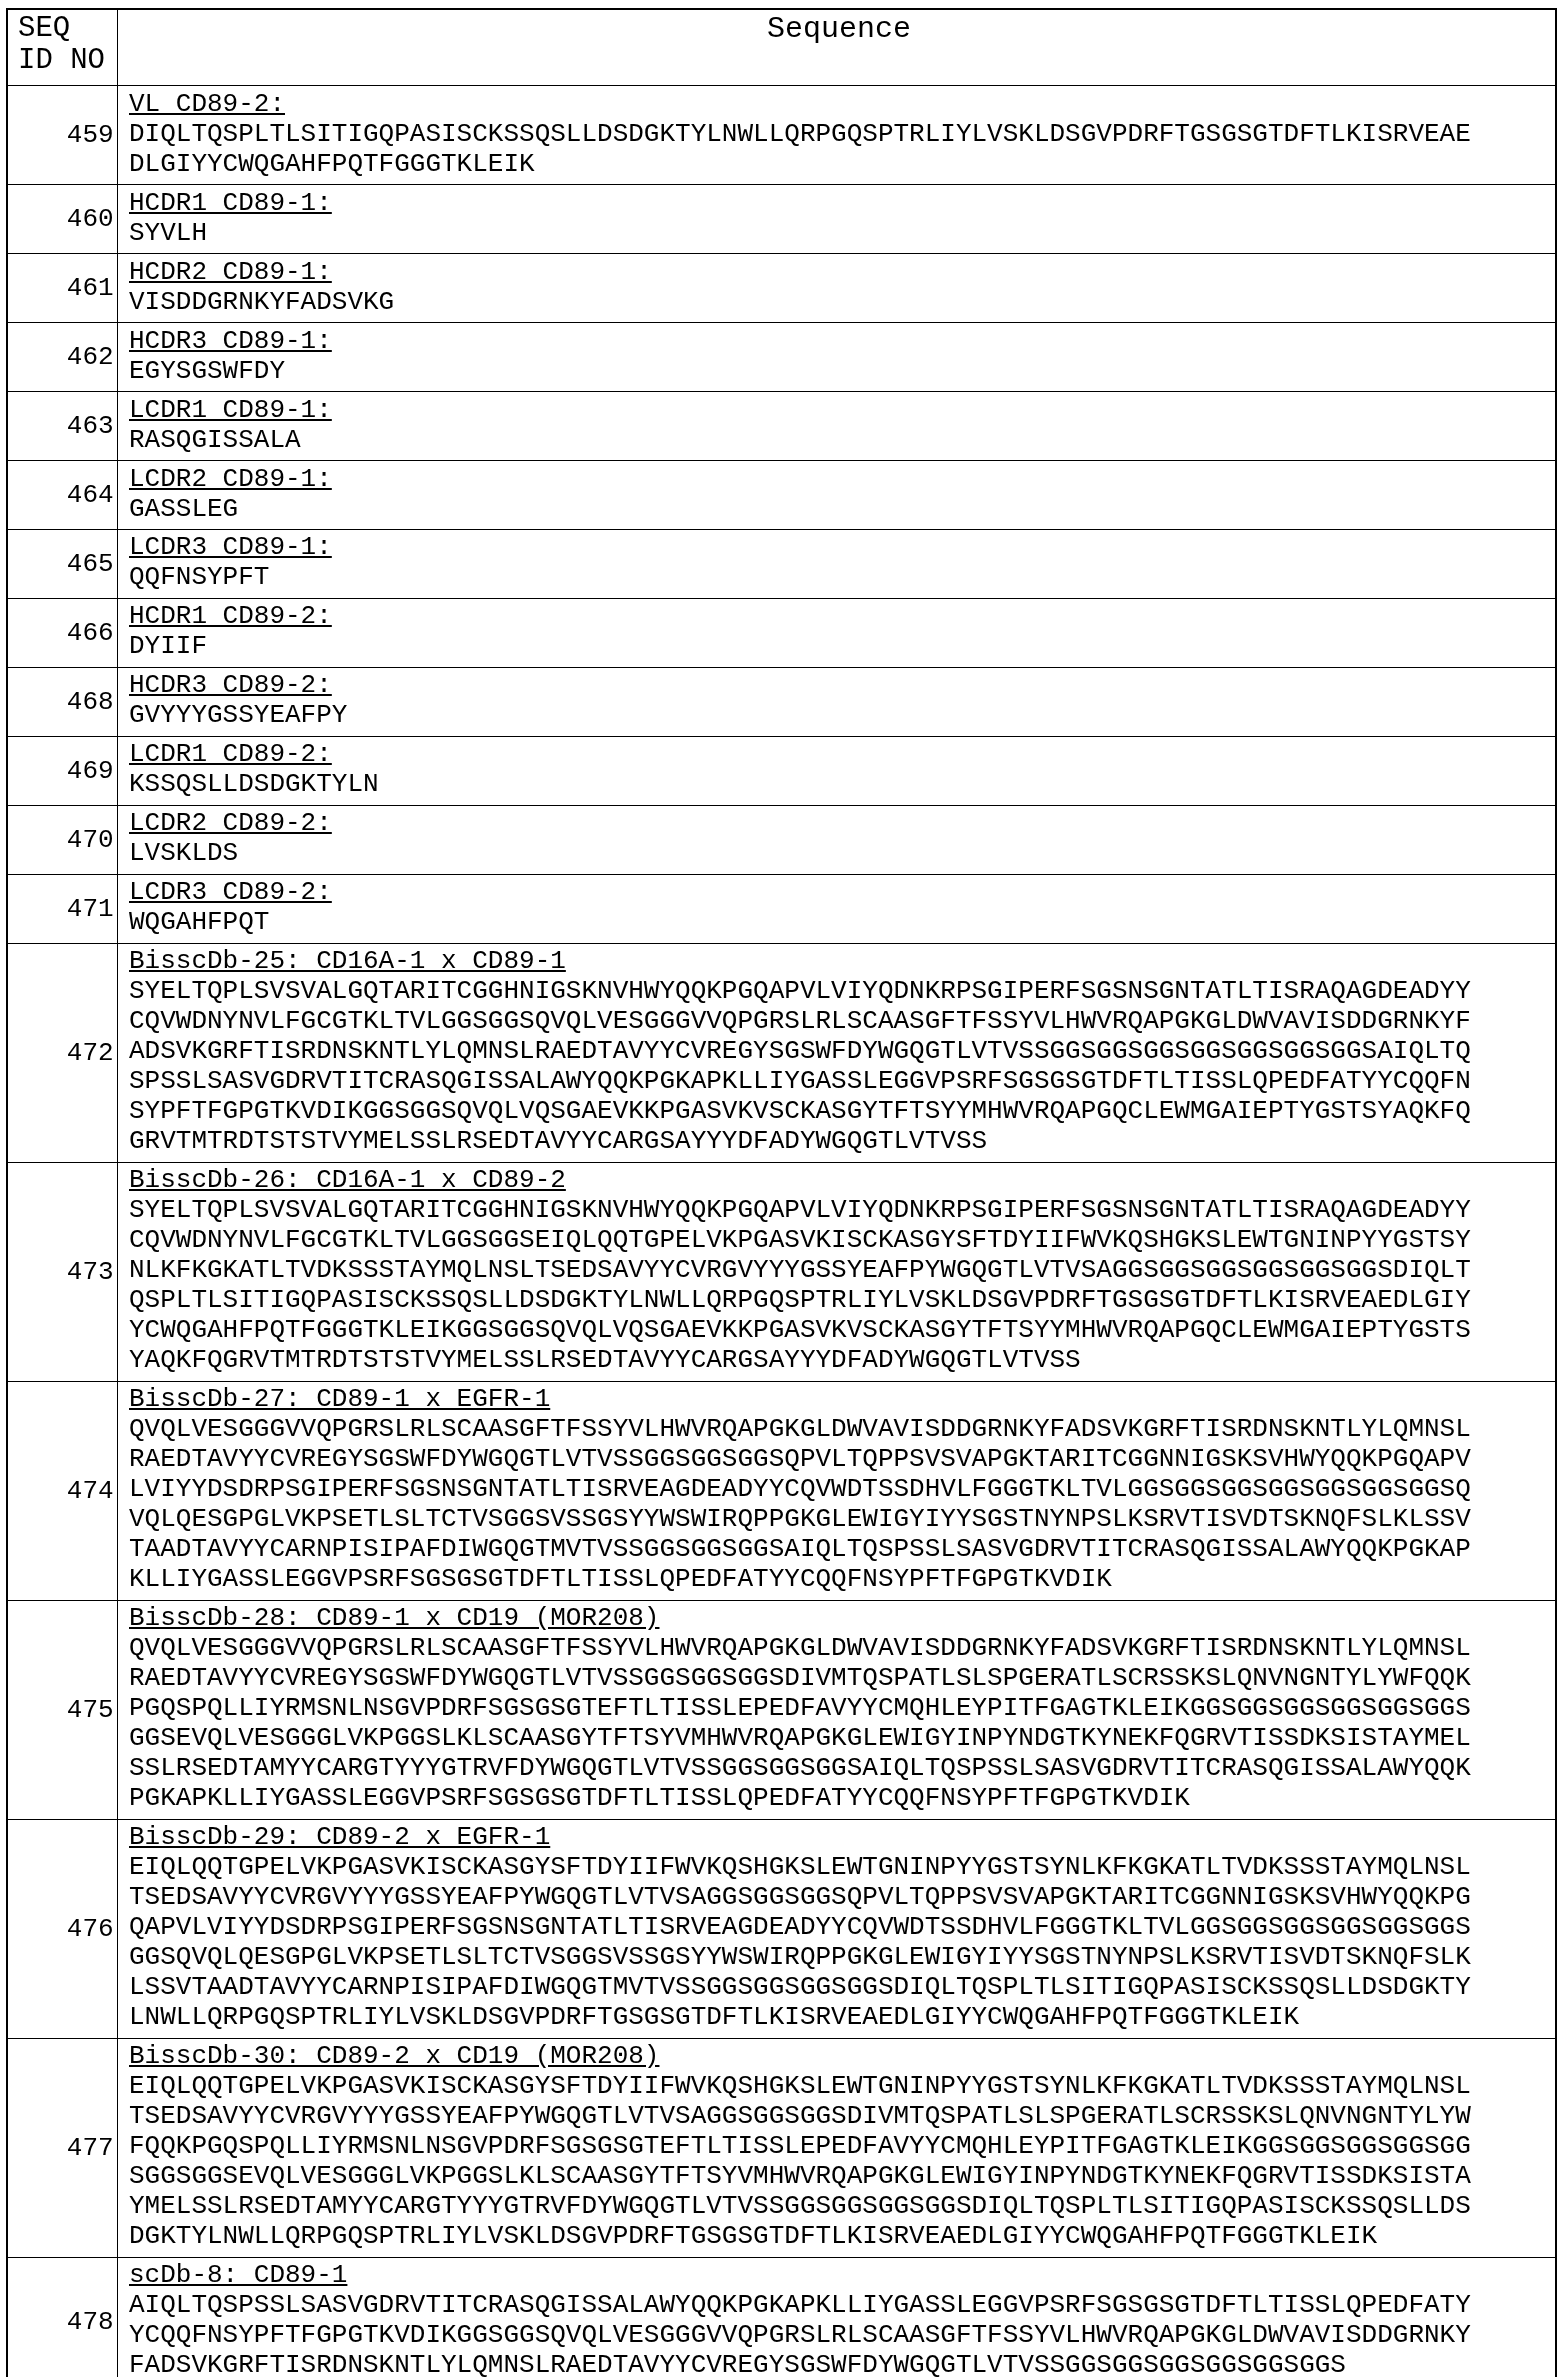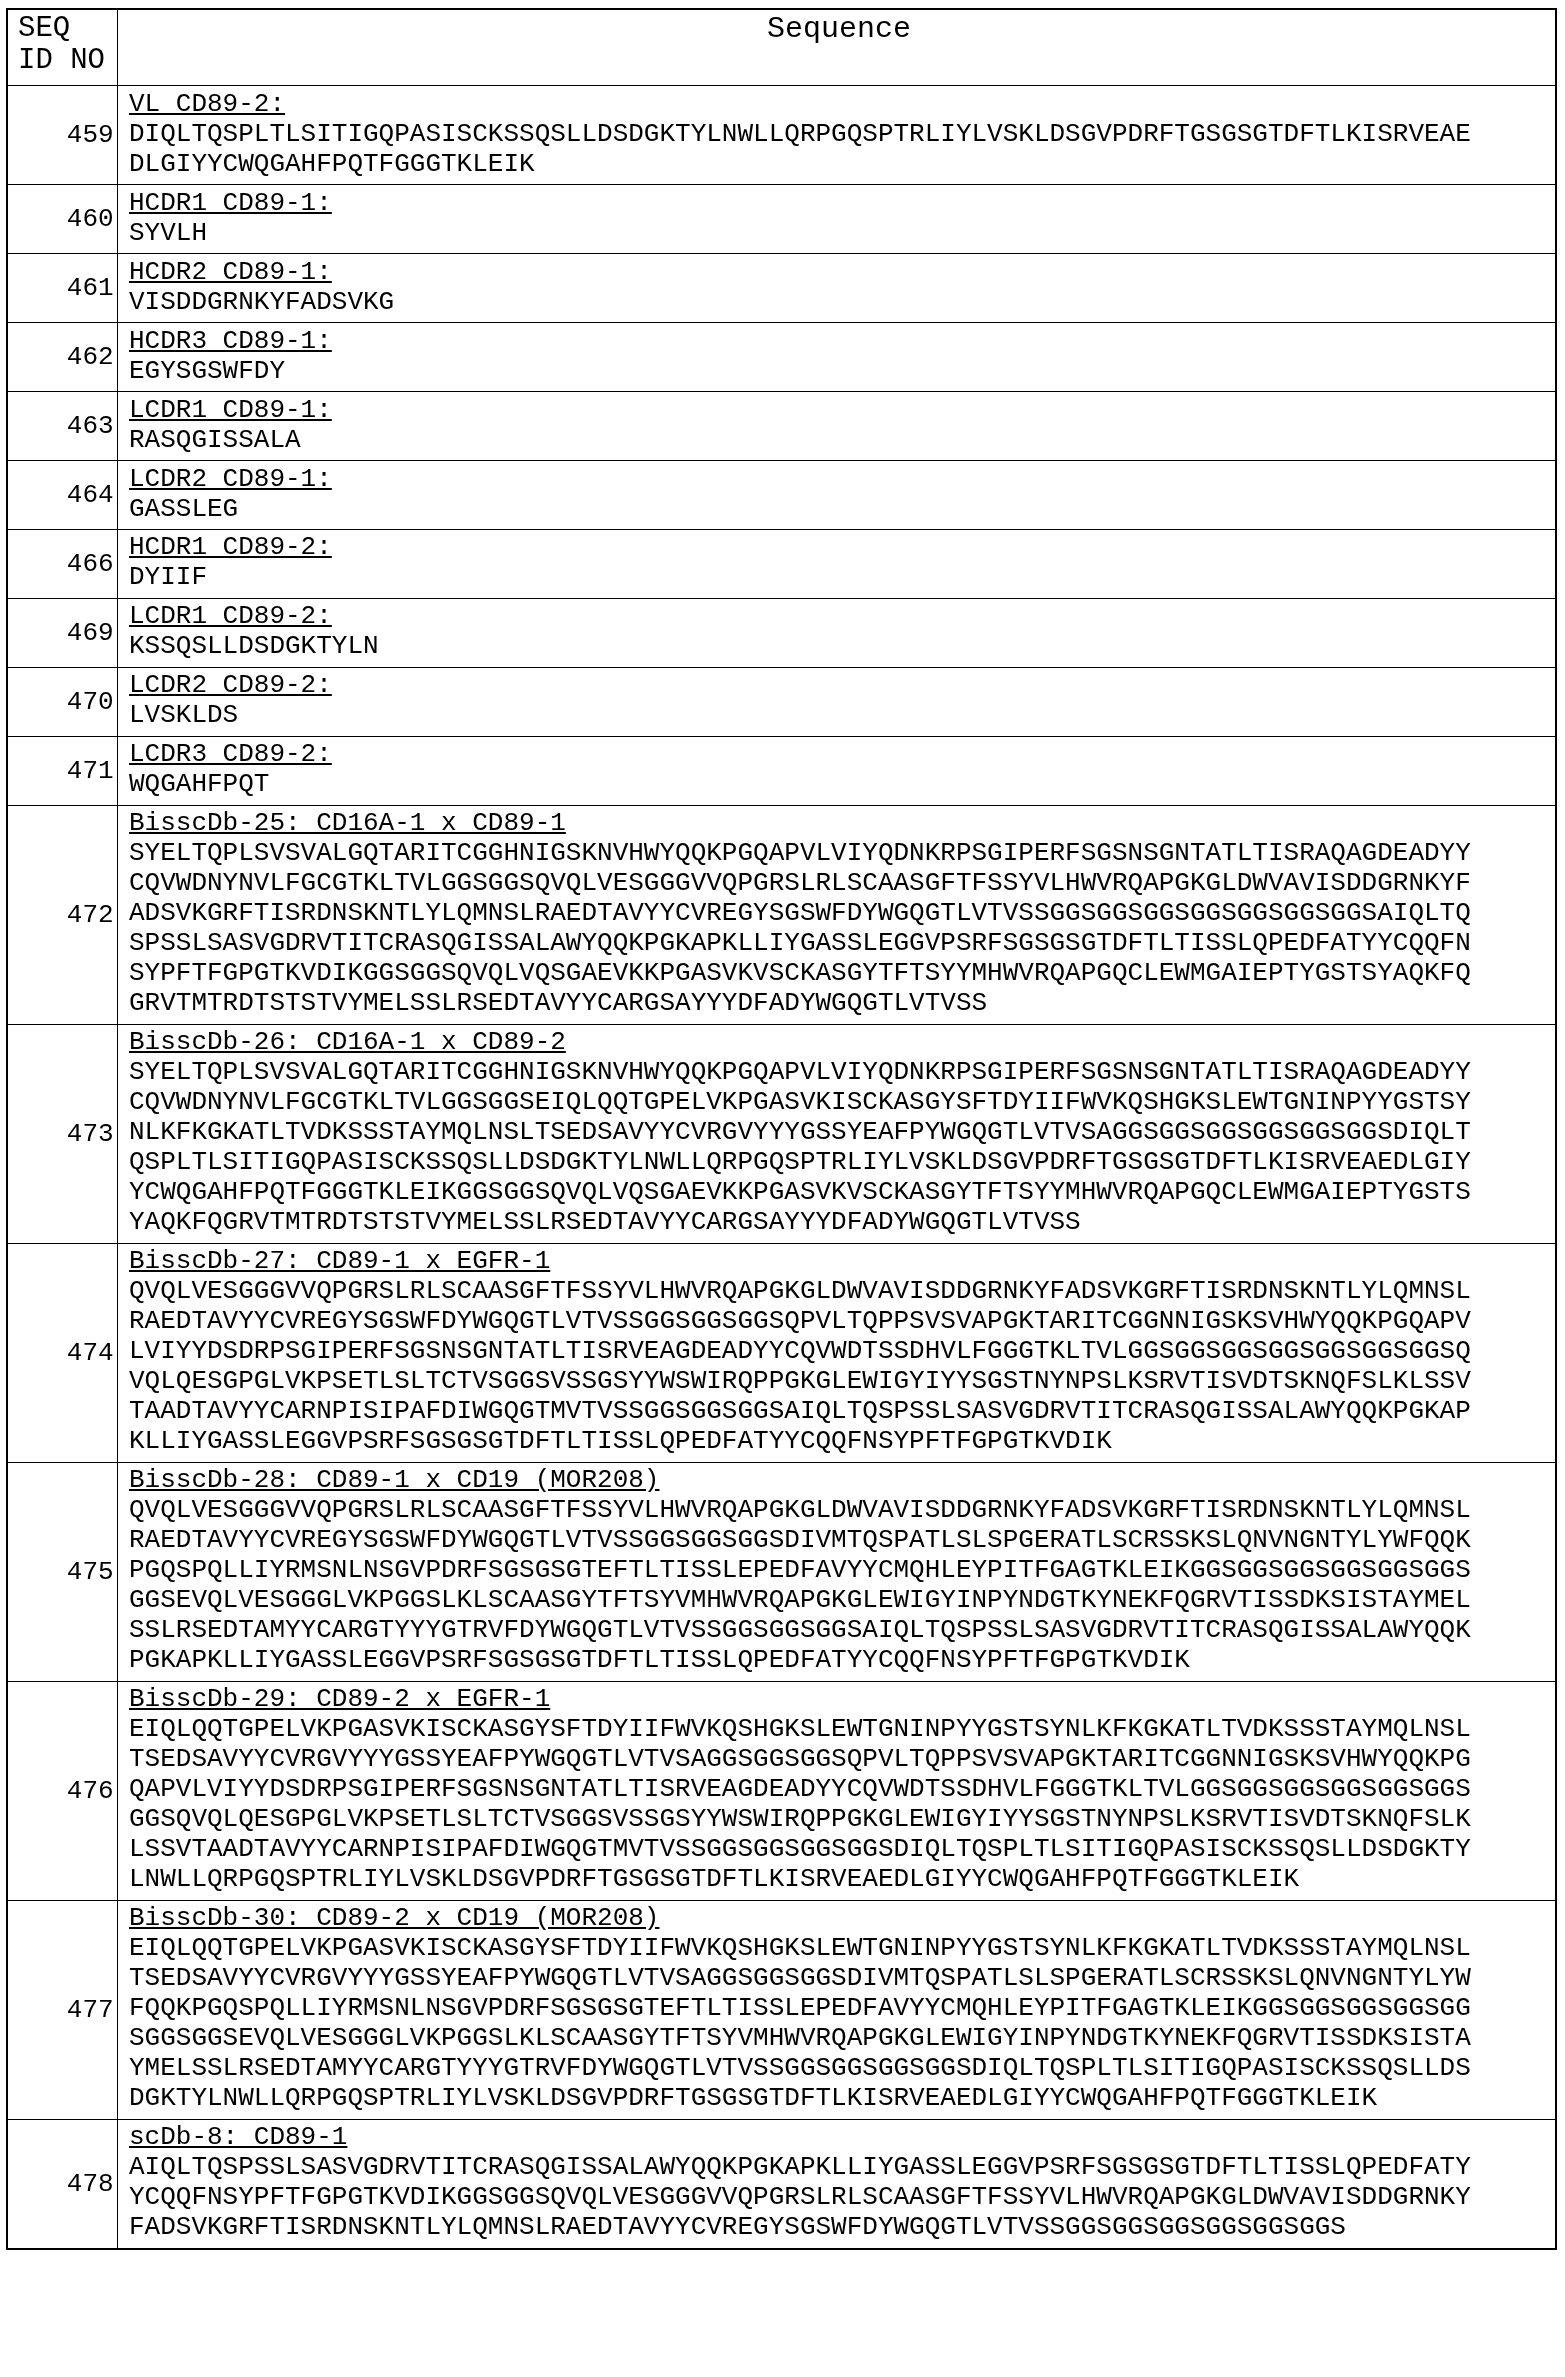--- a/index.html
+++ b/index.html
@@ -137,32 +137,50 @@
   <tr>
     <td class="idcell">
       <span>464</span>
     </td>
     <td class="seqcell">
       <div class="seq-label">LCDR2 CD89-1:</div>
       <div class="seq-text">GASSLEG</div>
     </td>
   </tr>
 
+  <tr>
+    <td class="idcell">
+      <span>465</span>
+    </td>
+    <td class="seqcell">
+      <div class="seq-label">LCDR3 CD89-1:</div>
+      <div class="seq-text">QQFNSYPFT</div>
+    </td>
+  </tr>
 
   <tr>
     <td class="idcell">
       <span>466</span>
     </td>
     <td class="seqcell">
       <div class="seq-label">HCDR1 CD89-2:</div>
       <div class="seq-text">DYIIF</div>
     </td>
   </tr>
 
 
+  <tr>
+    <td class="idcell">
+      <span>468</span>
+    </td>
+    <td class="seqcell">
+      <div class="seq-label">HCDR3 CD89-2:</div>
+      <div class="seq-text">GVYYYGSSYEAFPY</div>
+    </td>
+  </tr>
 
   <tr>
     <td class="idcell">
       <span>469</span>
     </td>
     <td class="seqcell">
       <div class="seq-label">LCDR1 CD89-2:</div>
       <div class="seq-text">KSSQSLLDSDGKTYLN</div>
     </td>
   </tr>

